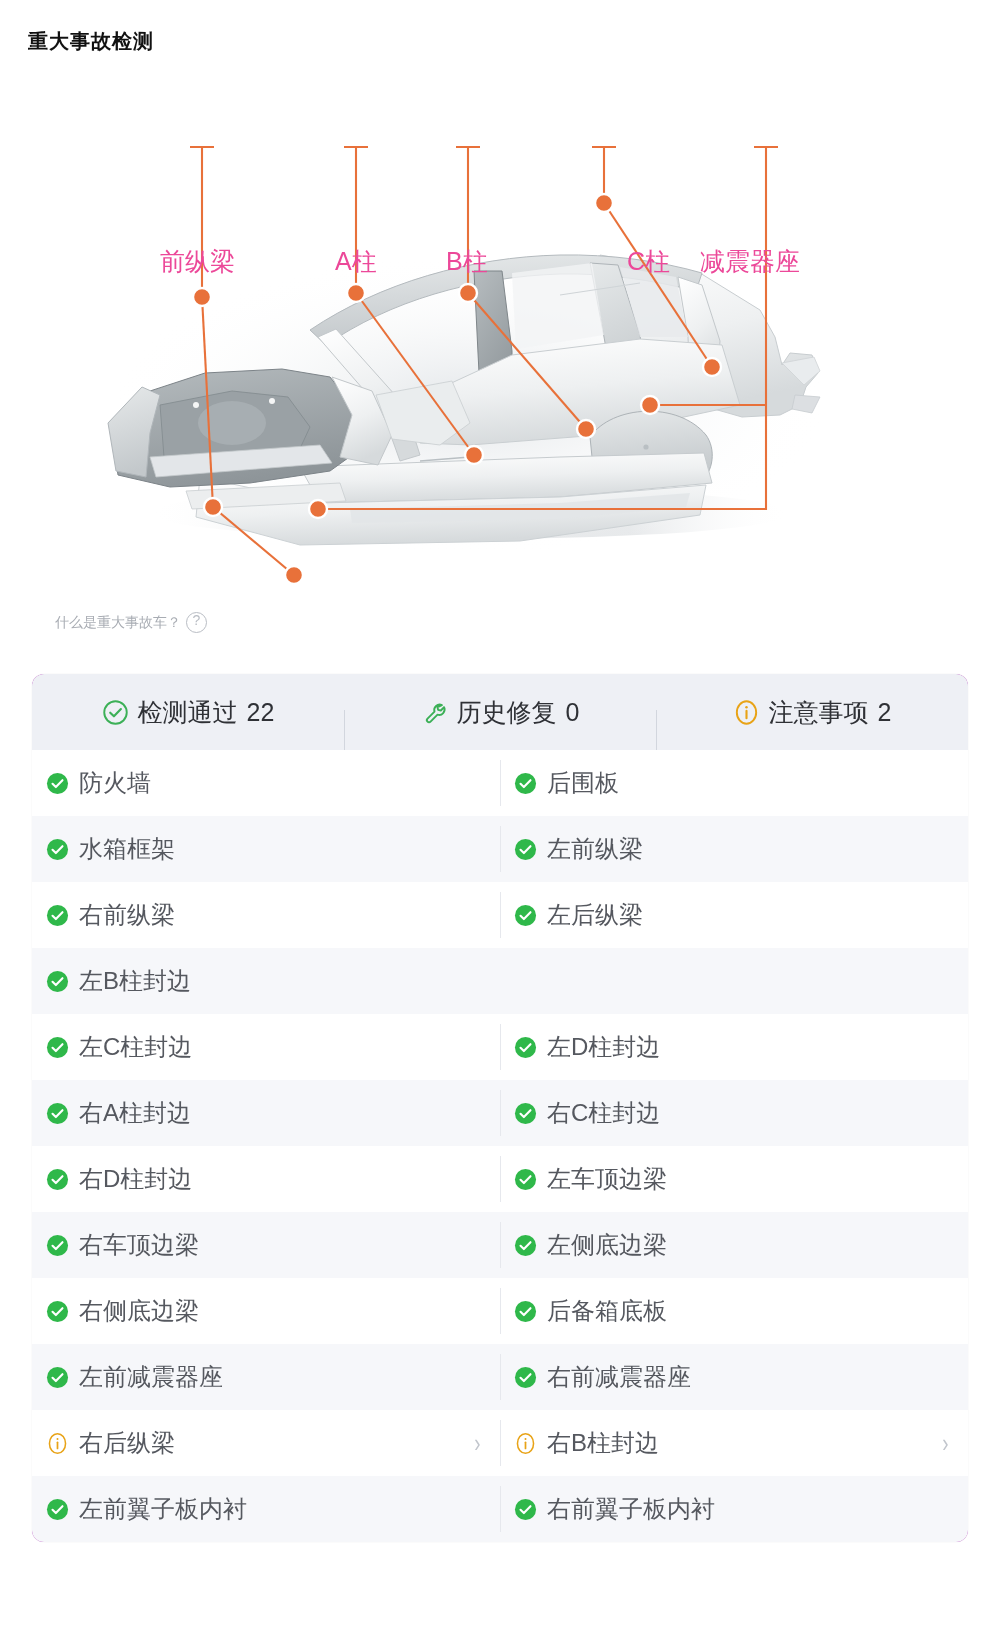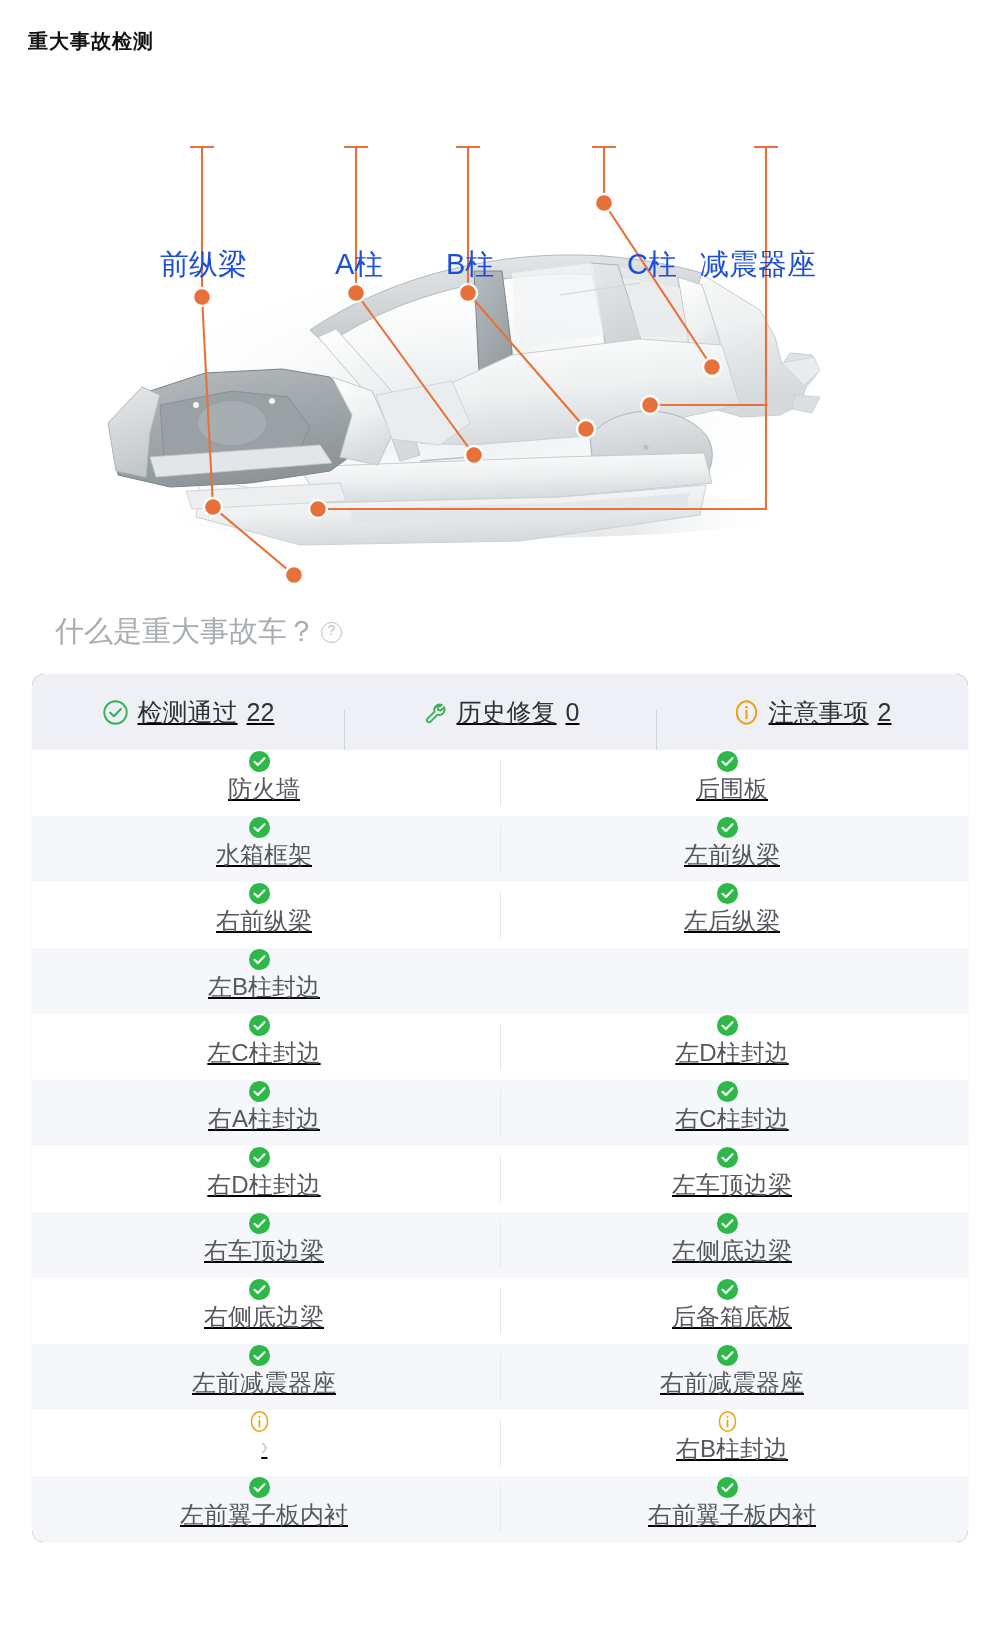--- a/index.html
+++ b/index.html
@@ -27,33 +27,33 @@
   
   .hero{
     position:absolute;
     left:0; top:105px;
     width:1000px; height:500px;
   }
   .hero svg{display:block;width:1000px;height:500px;}
 
   .callout-label{
     position:absolute;
-    font-size:29px;
-    color:#1d4ed8;
+    font-size:25px;
+    color:#ec4899;
     white-space:nowrap;
   }
 
   
   .what-is{
     position:absolute;
     left:55px; top:612px;
     display:flex;
     align-items:center;
     gap:3px;
-    font-size:29px;
+    font-size:14px;
     color:#a8acb3;
   }
   .what-is .qmark{
     display:inline-block;
     width:19px;height:19px;
     border:1.6px solid #b9bdc4;
     border-radius:50%;
     position:relative;
     margin-left:2px;
   }
@@ -69,21 +69,20 @@
 
   
   .card{
     position:absolute;
     left:32px; top:674px;
     width:936px;
     border-radius:12px;
     overflow:hidden;
     background:#a21caf;
     box-shadow:0 0 0 1px rgba(0,0,0,0.015);
-    text-decoration:underline;
   }
 
   .summary{
     display:flex;
     align-items:center;
     height:76px;
     background:#eef0f5;
   }
   .summary-item{
     flex:1;
@@ -115,21 +114,20 @@
   .row.plain{background:#ffffff;}
   .cell{
     width:50%;
     display:flex;
     align-items:center;
     padding:0 18px 0 14px;
     box-sizing:border-box;
     position:relative;
     font-size:24px;
     color:#55585f;
-    flex-direction:column;
   }
   .cell + .cell:before{
     content:"";
     position:absolute;
     left:0; top:10px;
     width:1px; height:46px;
     background:#e6e8ed;
   }
   .cell .ricon{flex:0 0 auto;margin-right:10px;display:flex;}
   .cell .rlabel{flex:1 1 auto;white-space:nowrap;}
@@ -515,20 +513,21 @@
         </div>
         <div class="row plain">
           <div class="cell warn">
             <span class="ricon">
               <svg width="23" height="23" viewBox="0 0 24 24" fill="none">
                 <ellipse cx="12" cy="12" rx="8.4" ry="10.2" stroke="#E8A317" stroke-width="1.6"></ellipse>
                 <path d="M12 10.8 L12 17.2" stroke="#E8A317" stroke-width="1.8" stroke-linecap="round"></path>
                 <circle cx="12" cy="7.4" r="1.05" fill="#E8A317"></circle>
               </svg>
             </span>
+            <span class="rlabel">右后纵梁</span>
             <span class="chev">›</span>
           </div>
           <div class="cell warn">
             <span class="ricon">
               <svg width="23" height="23" viewBox="0 0 24 24" fill="none">
                 <ellipse cx="12" cy="12" rx="8.4" ry="10.2" stroke="#E8A317" stroke-width="1.6"></ellipse>
                 <path d="M12 10.8 L12 17.2" stroke="#E8A317" stroke-width="1.8" stroke-linecap="round"></path>
                 <circle cx="12" cy="7.4" r="1.05" fill="#E8A317"></circle>
               </svg>
             </span>

